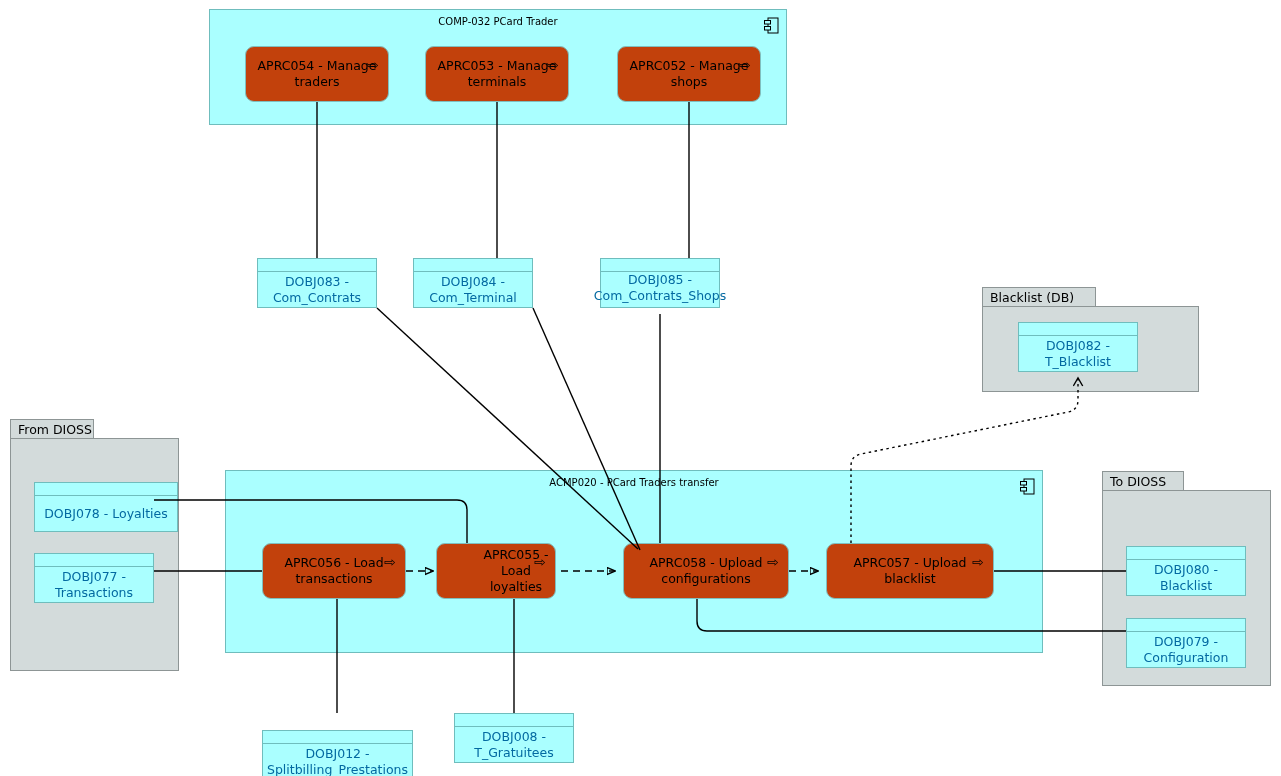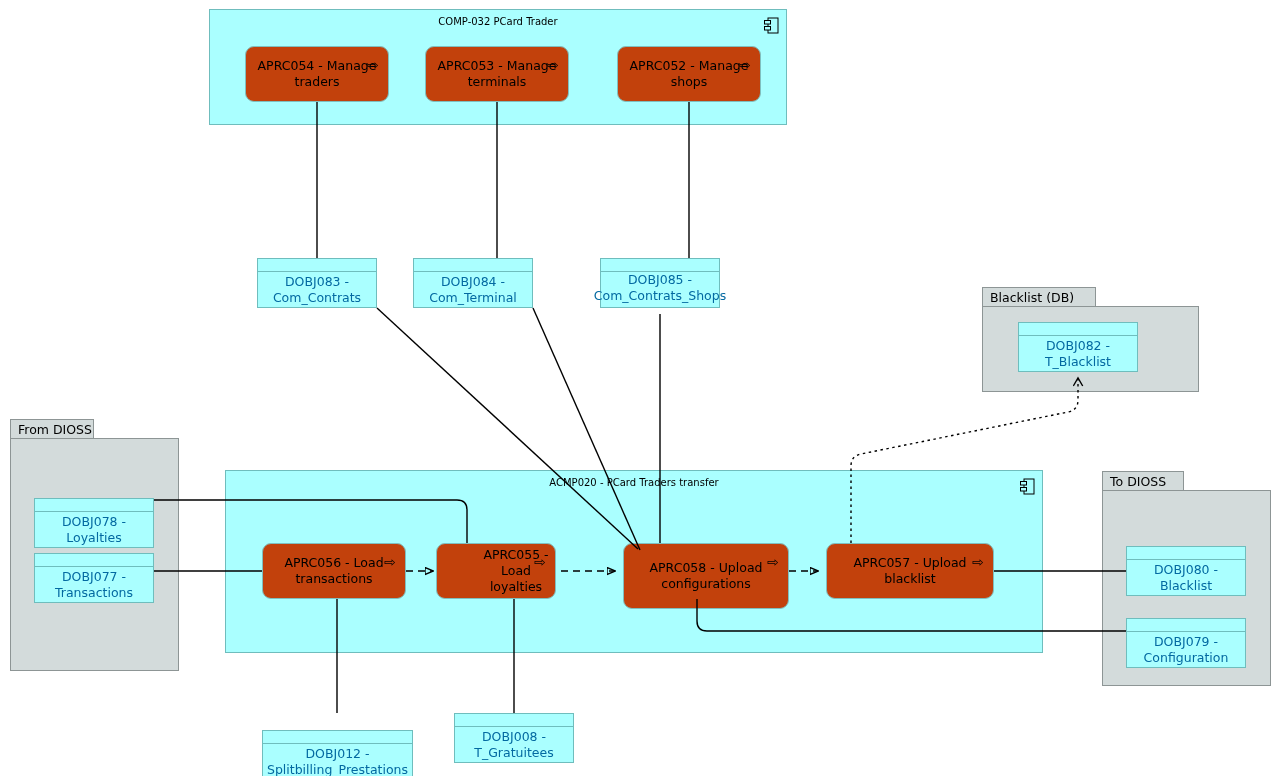--- a/index.html
+++ b/index.html
@@ -168,21 +168,21 @@
   <div class="package-body" style="left:982px;top:306px;width:217px;height:86px;"></div>
   <div class="dataobject" style="left:1018px;top:322px;width:120px;height:50px;">
     <span class="do-band"></span>
     <span class="do-label">DOBJ082 - T_Blacklist</span>
   </div>
 
   <div class="package-tab" style="left:10px;top:419px;width:84px;">
     <span>From DIOSS</span>
   </div>
   <div class="package-body" style="left:10px;top:438px;width:169px;height:233px;"></div>
-  <div class="dataobject" style="left:34px;top:498px;width:120px;height:50px;">
+  <div class="dataobject" style="left:34px;top:482px;width:144px;height:50px;">
     <span class="do-band"></span>
     <span class="do-label">DOBJ078 - Loyalties</span>
   </div>
   <div class="dataobject" style="left:34px;top:553px;width:120px;height:50px;">
     <span class="do-band"></span>
     <span class="do-label">DOBJ077 - Transactions</span>
   </div>
 
   <div class="component" style="left:225px;top:470px;width:818px;height:183px;">
     <span class="component-title">ACMP020 - PCard Traders transfer</span>
@@ -196,21 +196,21 @@
   </div>
 
   <div class="activity" style="left:262px;top:543px;width:144px;height:56px;">
     <span class="act-label">APRC056 - Load transactions</span>
     <span class="act-arrow" style="right:9px;top:11px;">⇨</span>
   </div>
   <div class="activity" style="left:436px;top:543px;width:120px;height:56px;padding-left:40px;">
     <span class="act-label">APRC055 - Load loyalties</span>
     <span class="act-arrow" style="right:9px;top:11px;">⇨</span>
   </div>
-  <div class="activity" style="left:623px;top:543px;width:166px;height:66px;">
+  <div class="activity" style="left:623px;top:543px;width:166px;height:56px;">
     <span class="act-label">APRC058 - Upload configurations</span>
     <span class="act-arrow" style="right:9px;top:11px;">⇨</span>
   </div>
   <div class="activity" style="left:826px;top:543px;width:168px;height:56px;">
     <span class="act-label">APRC057 - Upload blacklist</span>
     <span class="act-arrow" style="right:9px;top:11px;">⇨</span>
   </div>
 
   <div class="package-tab" style="left:1102px;top:471px;width:82px;">
     <span>To DIOSS</span>

